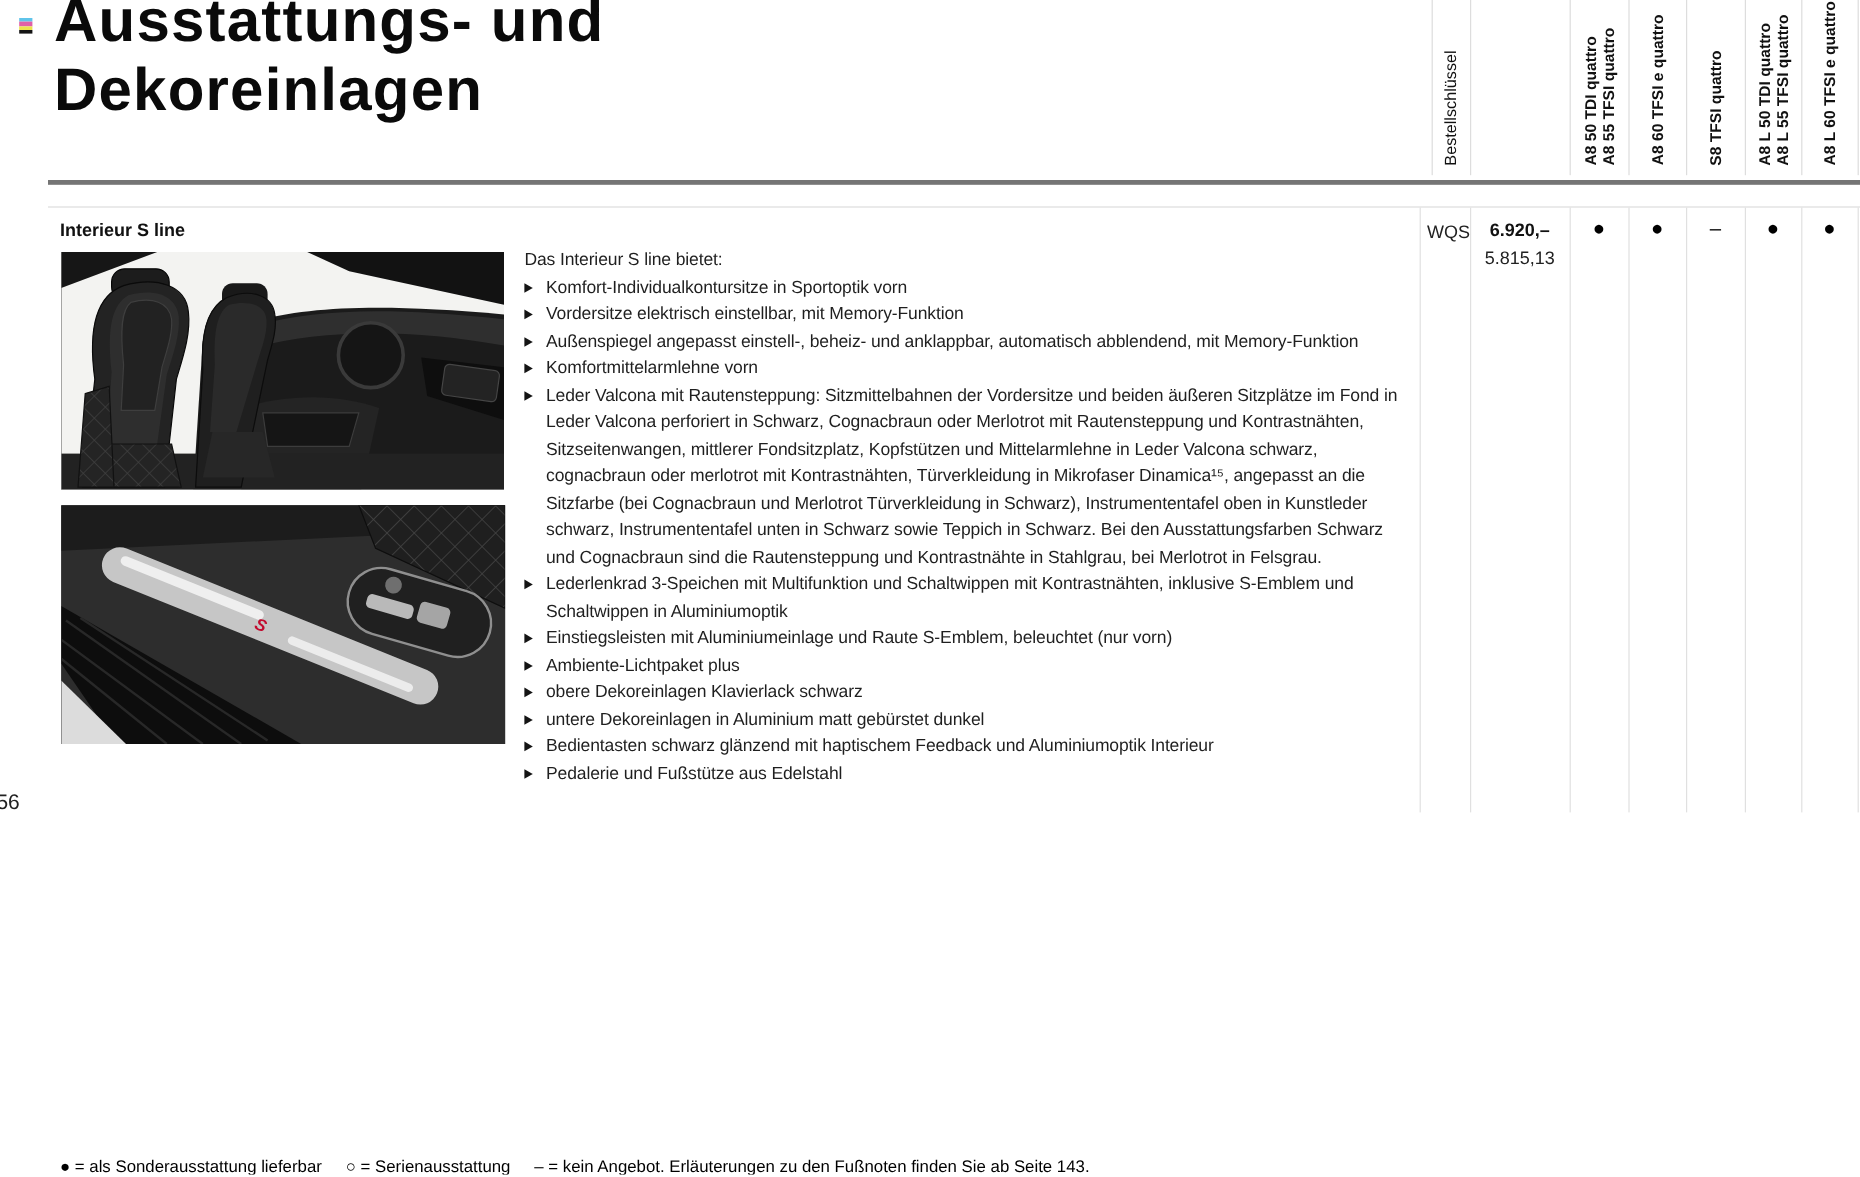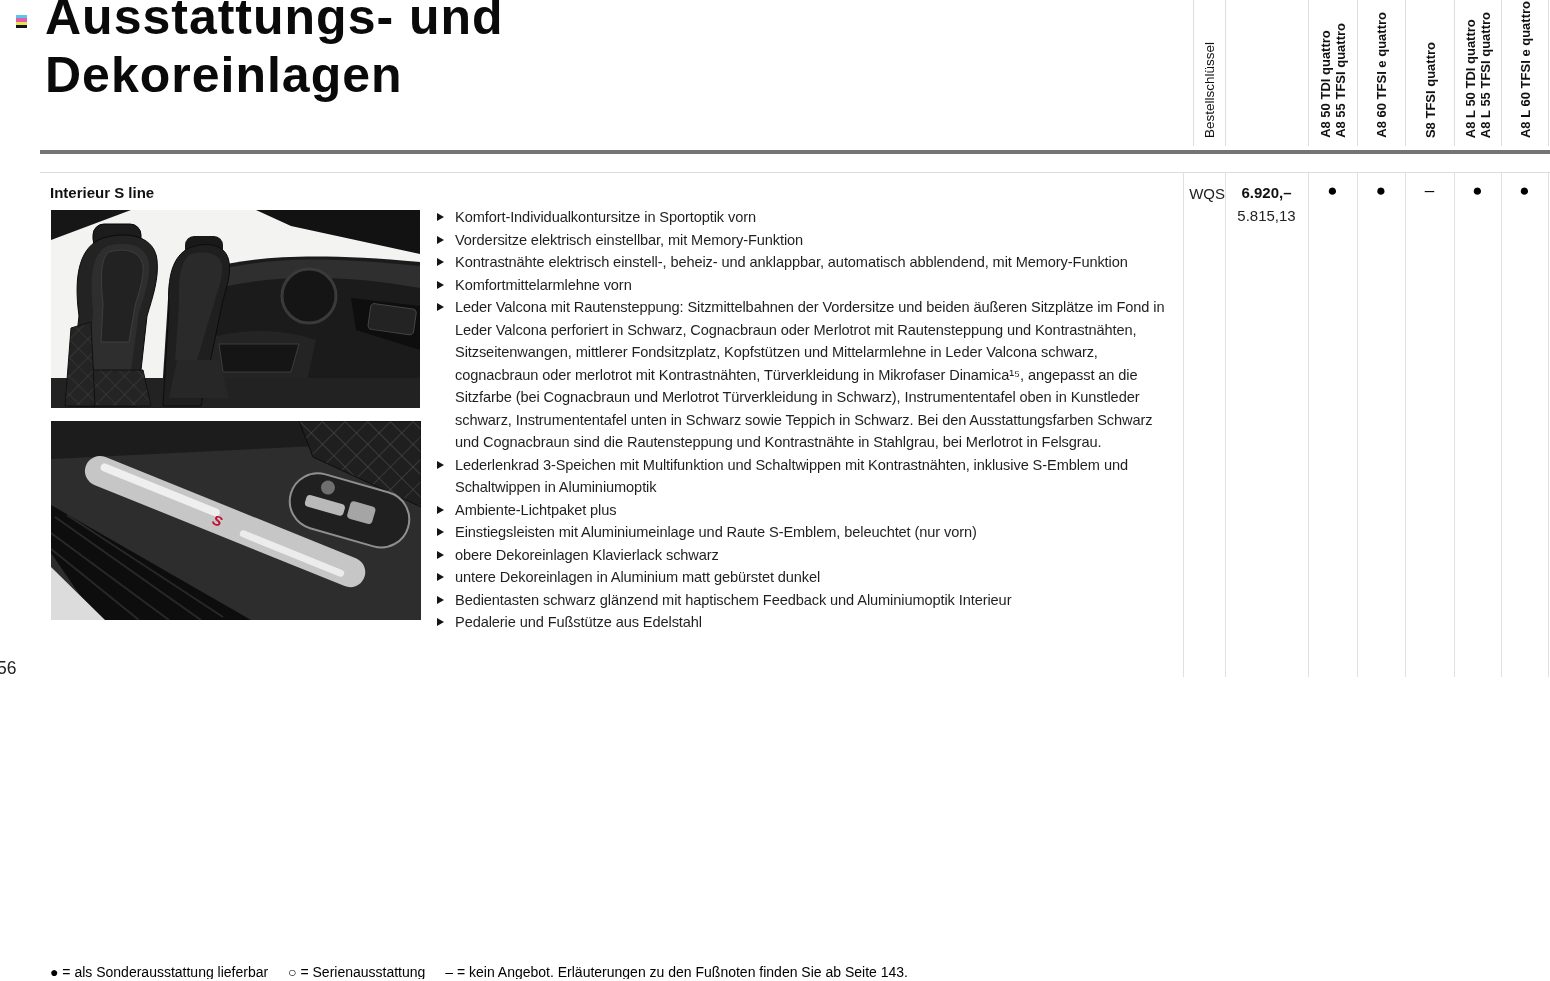--- a/index.html
+++ b/index.html
@@ -208,38 +208,39 @@
       <g transform="rotate(22 170 100)">
         <rect x="24" y="84" width="300" height="30" rx="15" fill="#c6c6c6"></rect>
         <rect x="38" y="90" width="128" height="8" rx="4" fill="#efefef"></rect>
         <rect x="192" y="100" width="112" height="7" rx="3.5" fill="#ececec"></rect>
         <text x="162" y="106" font-size="14" font-weight="bold" font-style="italic" fill="#c20a2e">S</text>
       </g>
     </svg>
   </div>
 
   <div class="main-text">
+    <div class="intro">Das Interieur S line bietet:</div>
     <ul class="features">
       <li class="feature">
           <span class="tri-wrap">
             <span class="tri"></span>
           </span>
           <span class="ftext">Komfort-Individualkontursitze in Sportoptik vorn</span>
         </li>
       <li class="feature">
           <span class="tri-wrap">
             <span class="tri"></span>
           </span>
           <span class="ftext">Vordersitze elektrisch einstellbar, mit Memory-Funktion</span>
         </li>
       <li class="feature">
           <span class="tri-wrap">
             <span class="tri"></span>
           </span>
-          <span class="ftext">Kontrastnähte elektrisch einstell-, beheiz- und anklappbar, automatisch abblendend, mit Memory-Funktion</span>
+          <span class="ftext">Außenspiegel angepasst einstell-, beheiz- und anklappbar, automatisch abblendend, mit Memory-Funktion</span>
         </li>
       <li class="feature">
           <span class="tri-wrap">
             <span class="tri"></span>
           </span>
           <span class="ftext">Komfortmittelarmlehne vorn</span>
         </li>
       <li class="feature">
           <span class="tri-wrap">
             <span class="tri"></span>
@@ -249,27 +250,27 @@
       <li class="feature">
           <span class="tri-wrap">
             <span class="tri"></span>
           </span>
           <span class="ftext">Lederlenkrad 3-Speichen mit Multifunktion und Schaltwippen mit Kontrastnähten, inklusive S-Emblem und Schaltwippen in Aluminiumoptik</span>
         </li>
       <li class="feature">
           <span class="tri-wrap">
             <span class="tri"></span>
           </span>
+          <span class="ftext">Einstiegsleisten mit Aluminiumeinlage und Raute S-Emblem, beleuchtet (nur vorn)</span>
+        </li>
+      <li class="feature">
+          <span class="tri-wrap">
+            <span class="tri"></span>
+          </span>
           <span class="ftext">Ambiente-Lichtpaket plus</span>
-        </li>
-      <li class="feature">
-          <span class="tri-wrap">
-            <span class="tri"></span>
-          </span>
-          <span class="ftext">Einstiegsleisten mit Aluminiumeinlage und Raute S-Emblem, beleuchtet (nur vorn)</span>
         </li>
       <li class="feature">
           <span class="tri-wrap">
             <span class="tri"></span>
           </span>
           <span class="ftext">obere Dekoreinlagen Klavierlack schwarz</span>
         </li>
       <li class="feature">
           <span class="tri-wrap">
             <span class="tri"></span>

